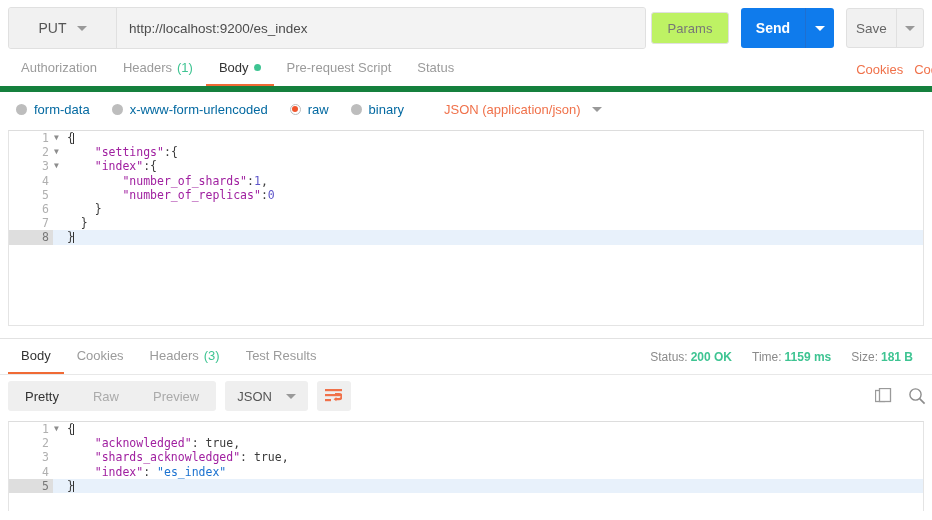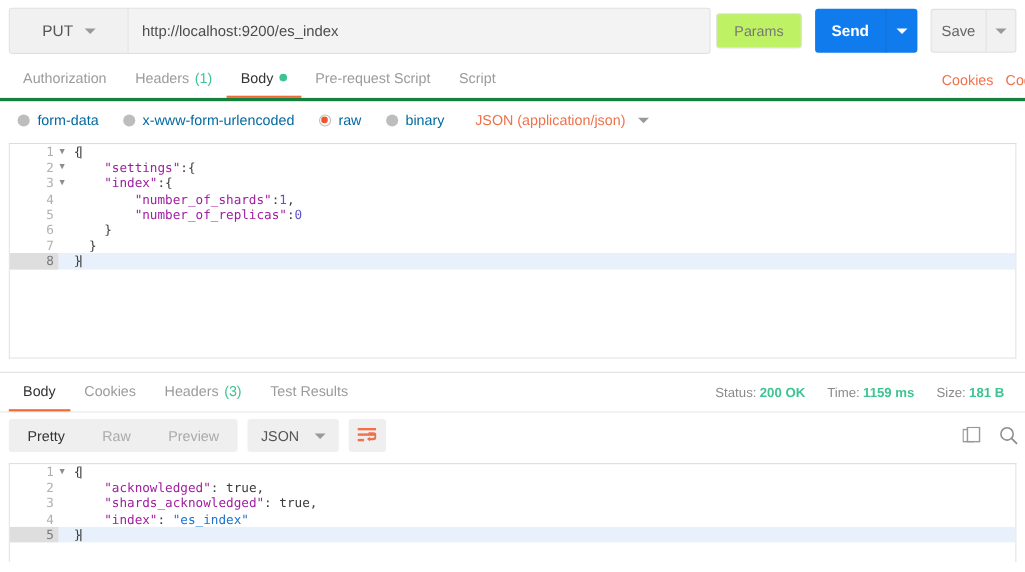--- a/index.html
+++ b/index.html
@@ -134,21 +134,21 @@
     justify-content: center;
     border-left: 1px solid #e0e0e0;
   }
 
   
   .req-tabs {
     position: relative;
     display: flex;
     align-items: flex-end;
     height: 36px;
-    border-bottom: 3px solid #15803d;
+    border-bottom: 6px solid #15803d;
     padding-left: 8px;
     box-sizing: border-box;
   }
   .tab {
     height: 35px;
     display: flex;
     align-items: center;
     gap: 5px;
     padding: 0 13px;
     font-size: 13px;
@@ -213,21 +213,21 @@
     position: absolute;
     left: 1.5px; top: 1.5px;
     width: 6px; height: 6px;
     border-radius: 50%;
     background: #f0552c;
   }
   .content-type {
     display: flex;
     align-items: center;
     gap: 11px;
-    margin-left: 6px;
+    margin-left: 18px;
     font-size: 13px;
     color: #f0714a;
     cursor: pointer;
   }
 
   
   .editor {
     margin: 4px 8px 0 8px;
     border: 1px solid #e4e4e4;
     border-top-color: #dddddd;
@@ -421,21 +421,21 @@
     <span class="tab-count">(1)</span>
   </div>
   <div class="tab active">
     <span>Body</span>
     <span class="green-dot"></span>
   </div>
   <div class="tab">
     <span>Pre-request Script</span>
   </div>
   <div class="tab">
-    <span>Script</span>
+    <span>Status</span>
   </div>
   <div class="tabs-right">
     <span>Cookies</span>
     <span>Cod</span>
   </div>
 </div>
 
 <div class="body-type-row">
   <div class="radio-item">
     <span class="radio"></span>

